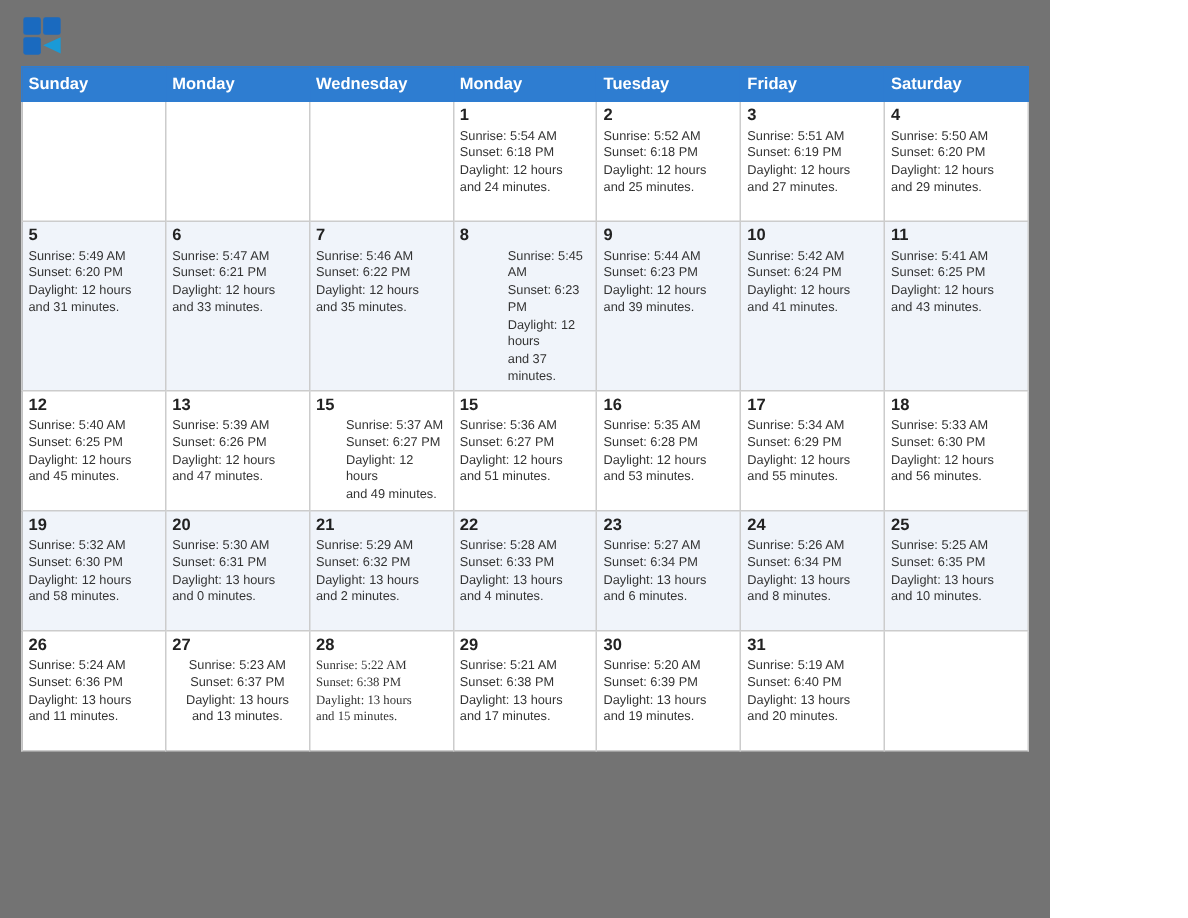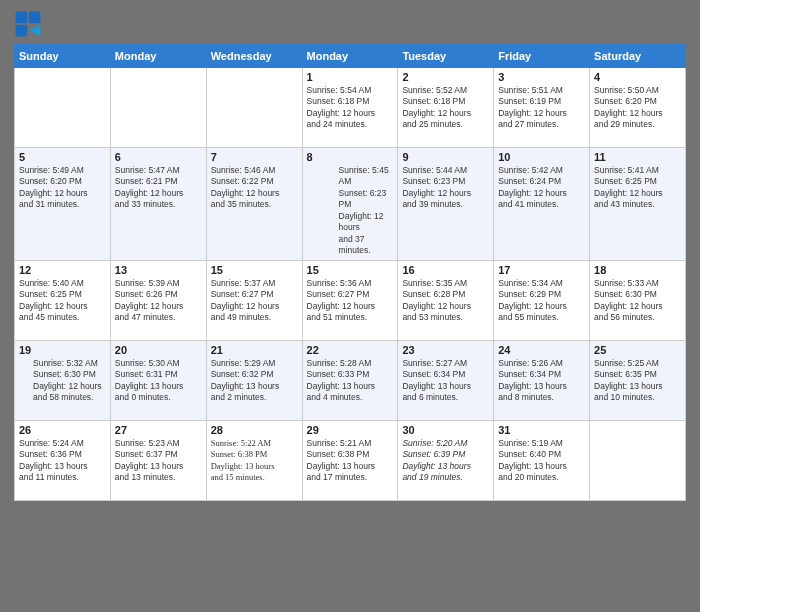--- a/index.html
+++ b/index.html
@@ -217,21 +217,21 @@
           </td>
           <td>
             <span class="day-num">13</span>
             <div class="day-info" style="white-space: pre-line;">Sunrise: 5:39 AM
 Sunset: 6:26 PM
 Daylight: 12 hours
 and 47 minutes.</div>
           </td>
           <td>
             <span class="day-num">15</span>
-            <div class="day-info" style="white-space: pre-line;">Sunrise: 5:37 AM
+            <div class="day-info" style="white-space: pre-line; margin-left: 20px;">Sunrise: 5:37 AM
 Sunset: 6:27 PM
 Daylight: 12 hours
 and 49 minutes.</div>
           </td>
           <td>
             <span class="day-num">15</span>
             <div class="day-info" style="white-space: pre-line;">Sunrise: 5:36 AM
 Sunset: 6:27 PM
 Daylight: 12 hours
 and 51 minutes.</div>
@@ -254,21 +254,21 @@
             <span class="day-num">18</span>
             <div class="day-info" style="white-space: pre-line;">Sunrise: 5:33 AM
 Sunset: 6:30 PM
 Daylight: 12 hours
 and 56 minutes.</div>
           </td>
         </tr>
         <tr>
           <td>
             <span class="day-num">19</span>
-            <div class="day-info" style="white-space: pre-line; margin-left: 14px;">Sunrise: 5:32 AM
+            <div class="day-info" style="white-space: pre-line;">Sunrise: 5:32 AM
 Sunset: 6:30 PM
 Daylight: 12 hours
 and 58 minutes.</div>
           </td>
           <td>
             <span class="day-num">20</span>
             <div class="day-info" style="white-space: pre-line;">Sunrise: 5:30 AM
 Sunset: 6:31 PM
 Daylight: 13 hours
 and 0 minutes.</div>
@@ -312,42 +312,42 @@
         <tr>
           <td>
             <span class="day-num">26</span>
             <div class="day-info" style="white-space: pre-line;">Sunrise: 5:24 AM
 Sunset: 6:36 PM
 Daylight: 13 hours
 and 11 minutes.</div>
           </td>
           <td>
             <span class="day-num">27</span>
-            <div class="day-info" style="white-space: pre-line;">Sunrise: 5:23 AM
+            <div class="day-info" style="white-space: pre-line; text-align: center;">Sunrise: 5:23 AM
 Sunset: 6:37 PM
 Daylight: 13 hours
 and 13 minutes.</div>
           </td>
           <td>
             <span class="day-num">28</span>
             <div class="day-info" style="white-space: pre-line; font-family: Liberation Serif, serif;">Sunrise: 5:22 AM
 Sunset: 6:38 PM
 Daylight: 13 hours
 and 15 minutes.</div>
           </td>
           <td>
             <span class="day-num">29</span>
             <div class="day-info" style="white-space: pre-line;">Sunrise: 5:21 AM
 Sunset: 6:38 PM
 Daylight: 13 hours
 and 17 minutes.</div>
           </td>
           <td>
             <span class="day-num">30</span>
-            <div class="day-info" style="white-space: pre-line; font-style: italic;">Sunrise: 5:20 AM
+            <div class="day-info" style="white-space: pre-line;">Sunrise: 5:20 AM
 Sunset: 6:39 PM
 Daylight: 13 hours
 and 19 minutes.</div>
           </td>
           <td>
             <span class="day-num">31</span>
             <div class="day-info" style="white-space: pre-line;">Sunrise: 5:19 AM
 Sunset: 6:40 PM
 Daylight: 13 hours
 and 20 minutes.</div>

